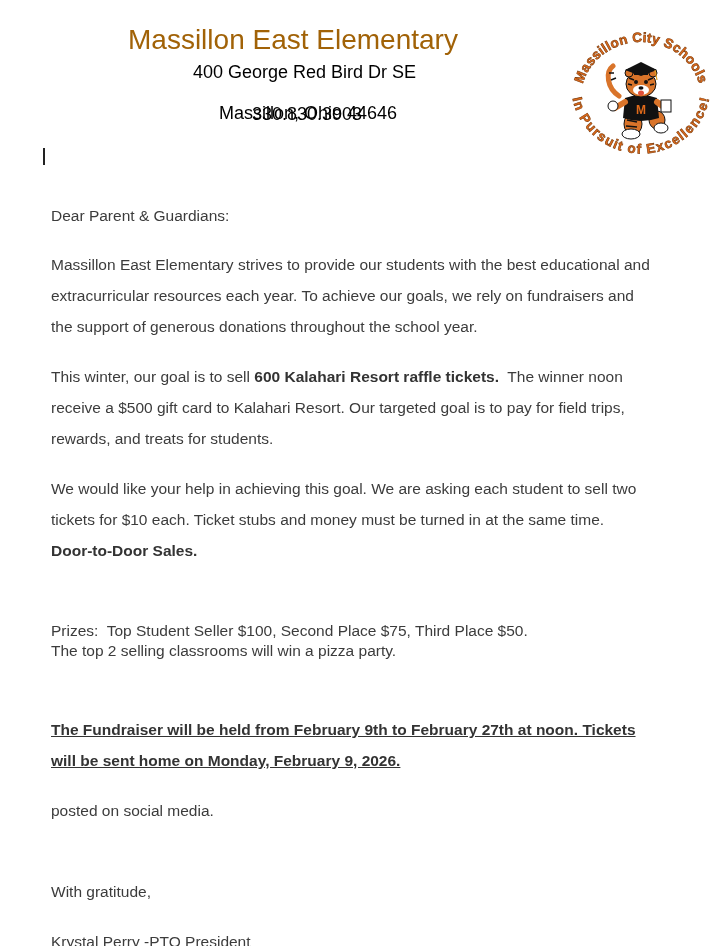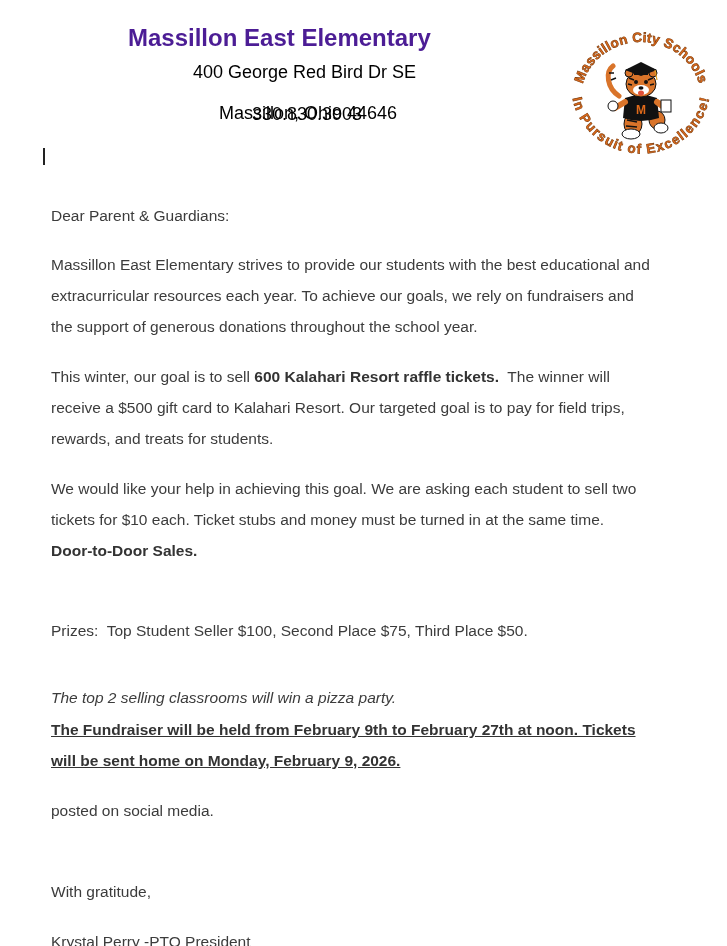--- a/index.html
+++ b/index.html
@@ -19,25 +19,24 @@
       position: absolute;
       left: 0;
       top: 0;
       width: 727px;
       height: 140px;
     }
     .school-name {
       position: absolute;
       left: 128px;
       top: 24px;
-      font-size: 24px;
-      color: #4c1d95;
+      font-size: 28px;
+      color: #a16207;
       white-space: nowrap;
       letter-spacing: 0px;
-      font-weight: bold;
     }
     .addr-line {
       position: absolute;
       font-size: 18px;
       color: #000000;
       white-space: nowrap;
     }
     .addr1 { left: 193px; top: 62px; }
     .addr2 { left: 219px; top: 83px; margin-top: 20px; }
     .addr3 { left: 252px; top: 104px; }
@@ -148,34 +147,34 @@
 <div class="letter">
   <p class="para" style="top:192px;">Dear Parent &amp; Guardians:</p>
 
   <div class="para" style="top:241px;">
     <div>Massillon East Elementary strives to provide our students with the best educational and</div>
     <div>extracurricular resources each year.  To achieve our goals, we rely on fundraisers and</div>
     <div>the support of generous donations throughout the school year.</div>
   </div>
 
   <div class="para" style="top:353px;">
-    <div><span>This winter, our goal is to sell </span><b>600 Kalahari Resort raffle tickets.</b><span style="white-space:pre">  The winner will</span></div>
+    <div><span>This winter, our goal is to sell </span><b>600 Kalahari Resort raffle tickets.</b><span style="white-space:pre">  The winner noon</span></div>
     <div>receive a $500 gift card to Kalahari Resort.  Our targeted goal is to pay for field trips,</div>
     <div>rewards, and treats for students.</div>
   </div>
 
   <div class="para" style="top:465px;">
     <div>We would like your help in achieving this goal. We are asking each student to sell two</div>
     <div>tickets for $10 each. Ticket stubs and money must be turned in at the same time.</div>
     <div><b>Door-to-Door Sales.</b></div>
   </div>
 
   <p class="para" style="top:607px;white-space:pre;">Prizes:  Top Student Seller $100, Second Place $75, Third Place $50.</p>
 
-  <p class="para" style="top:674px;font-style:italic;">The top 2 selling classrooms will win a pizza party.</p>
+  <p class="para" style="top:627px;">The top 2 selling classrooms will win a pizza party.</p>
 
   <div class="para bold-para" style="top:706px;">
     <div>The Fundraiser will be held from February 9th to February 27th at noon. Tickets</div>
     <div>will be sent home on Monday, February 9, 2026.</div>
   </div>
 
   <div class="para" style="top:787px;">
     <div>posted on social media.</div>
   </div>
 

